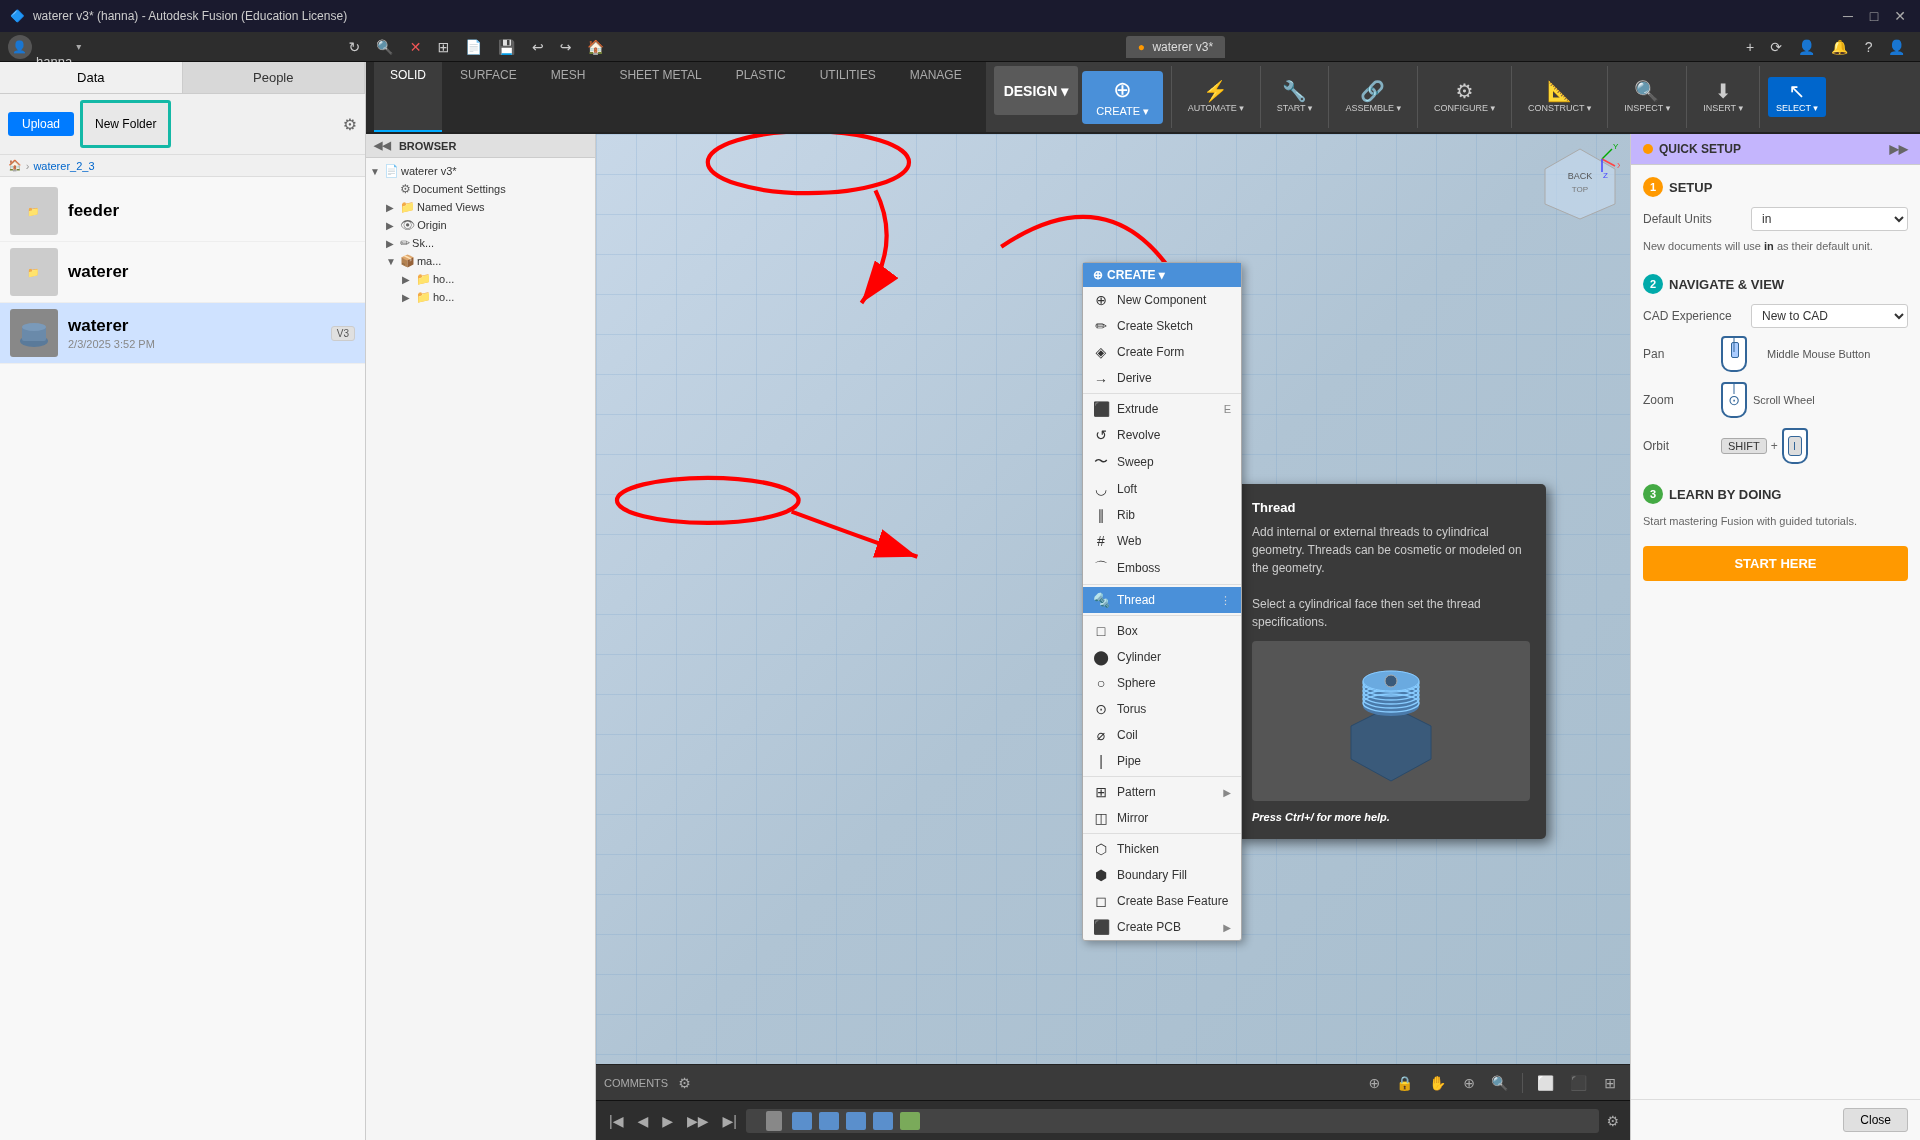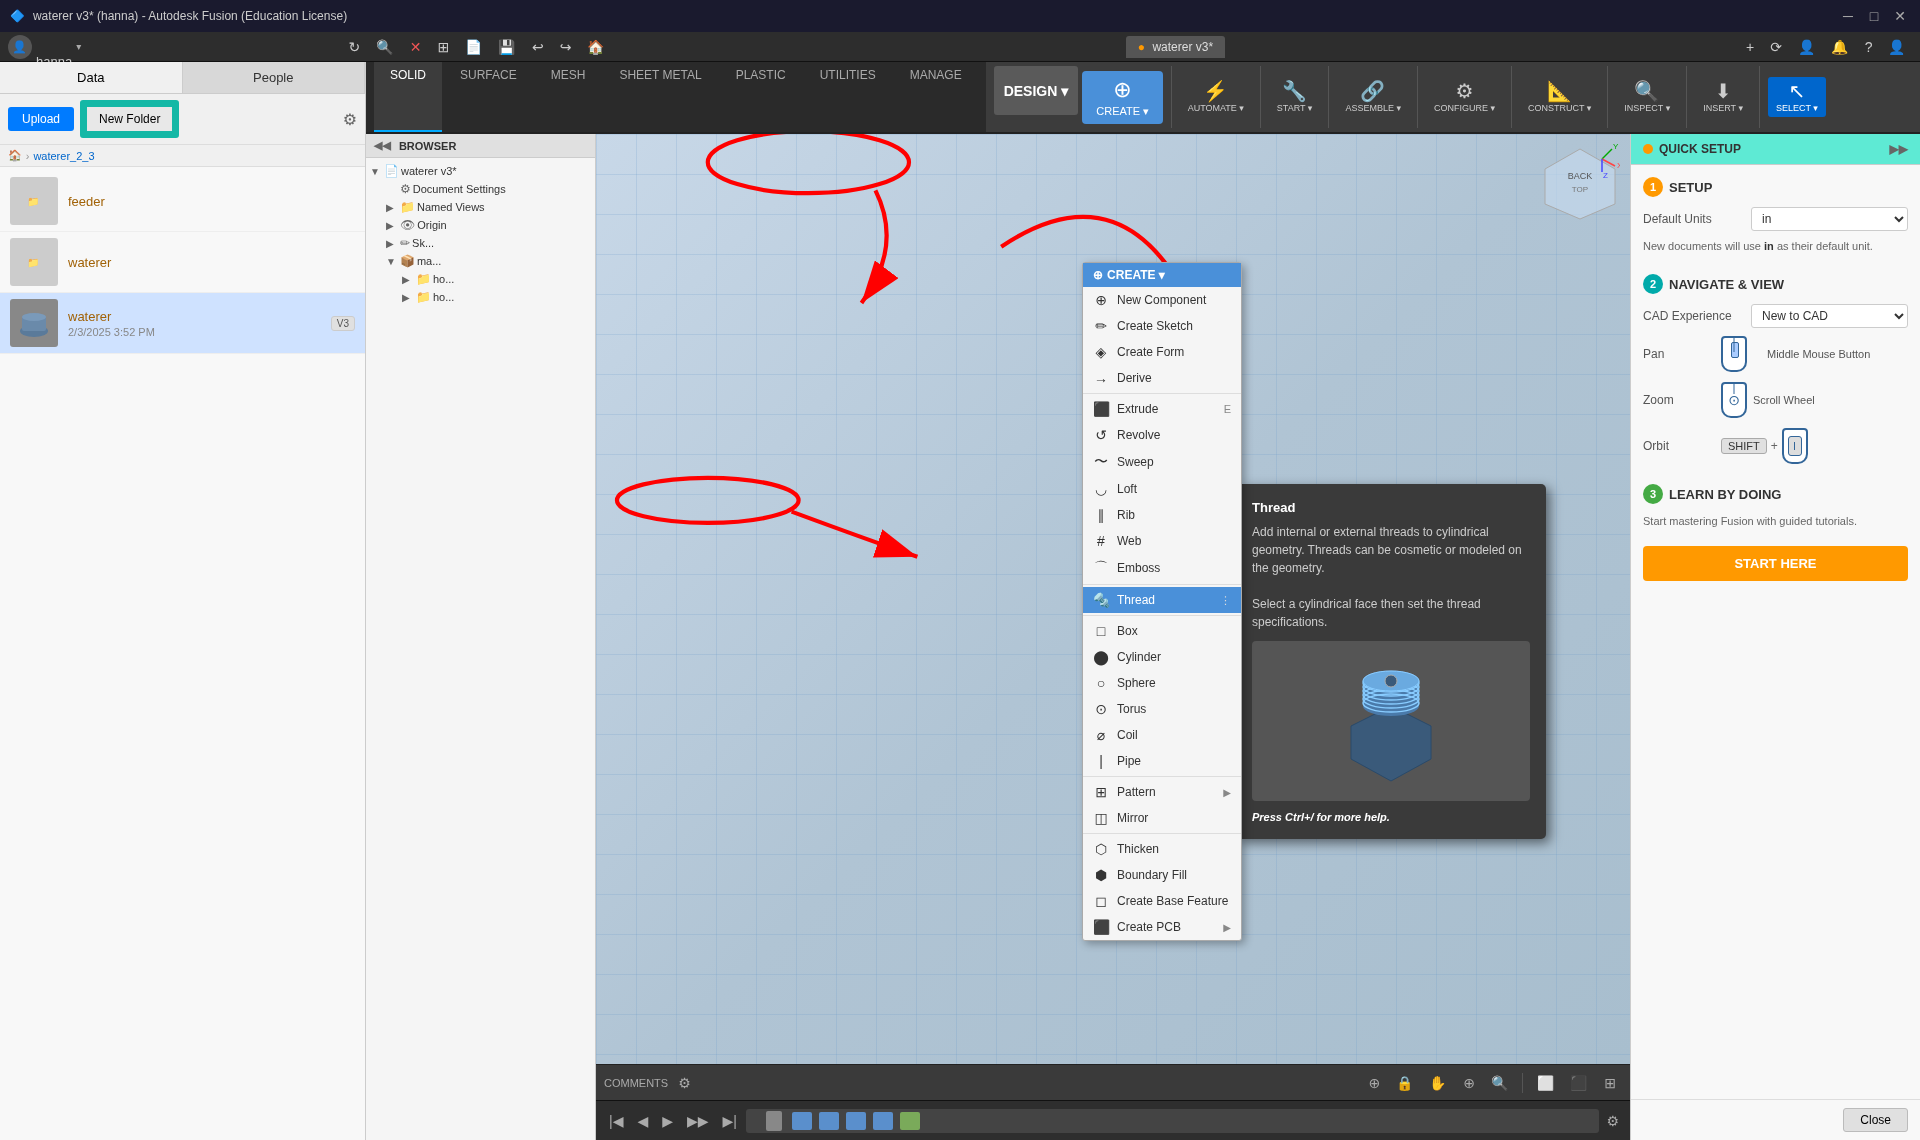--- a/index.html
+++ b/index.html
@@ -84,22 +84,22 @@
       background: #007bff;
       color: white;
       border: none;
       padding: 5px 14px;
       border-radius: 3px;
       cursor: pointer;
       font-size: 12px;
     }
     .btn-new-folder {
       background: #e8e8e8;
-      border: 7px solid #14b8a6;
-      padding: 5px 12px;
+      border: 3px solid #14b8a6;
+      padding: 14px 12px;
       border-radius: 3px;
       cursor: pointer;
       font-size: 12px;
     }
     .btn-gear {
       margin-left: auto;
       cursor: pointer;
       color: #666;
       font-size: 16px;
     }
@@ -128,21 +128,21 @@
     .file-item.selected { background: #cfe2ff; }
     .file-thumb {
       width: 48px; height: 48px;
       background: #ccc;
       border-radius: 3px;
       display: flex; align-items: center; justify-content: center;
       font-size: 10px; color: #666;
       flex-shrink: 0;
     }
     .file-info { flex: 1; }
-    .file-name { font-size: 13px; color: #a16207; font-weight: 400; }
+    .file-name { font-size: 17px; color: #000000; font-weight: 700; }
     .file-date { font-size: 11px; color: #888; margin-top: 2px; }
     .file-badge {
       background: #e0e0e0;
       border: 1px solid #ccc;
       border-radius: 3px;
       padding: 1px 5px;
       font-size: 10px;
       color: #555;
     }
 
@@ -404,21 +404,21 @@
     
     #quick-setup {
       width: 290px;
       background: #f8f8f8;
       border-left: 1px solid #ccc;
       display: flex;
       flex-direction: column;
       font-size: 12px;
     }
     #qs-header {
-      background: #5eead4;
+      background: #c4b5fd;
       padding: 8px 12px;
       font-weight: bold;
       font-size: 12px;
       color: #333;
       display: flex;
       align-items: center;
       gap: 6px;
       border-bottom: 1px solid #ccc;
     }
     .qs-dot { width: 10px; height: 10px; border-radius: 50%; background: #ff9900; }

